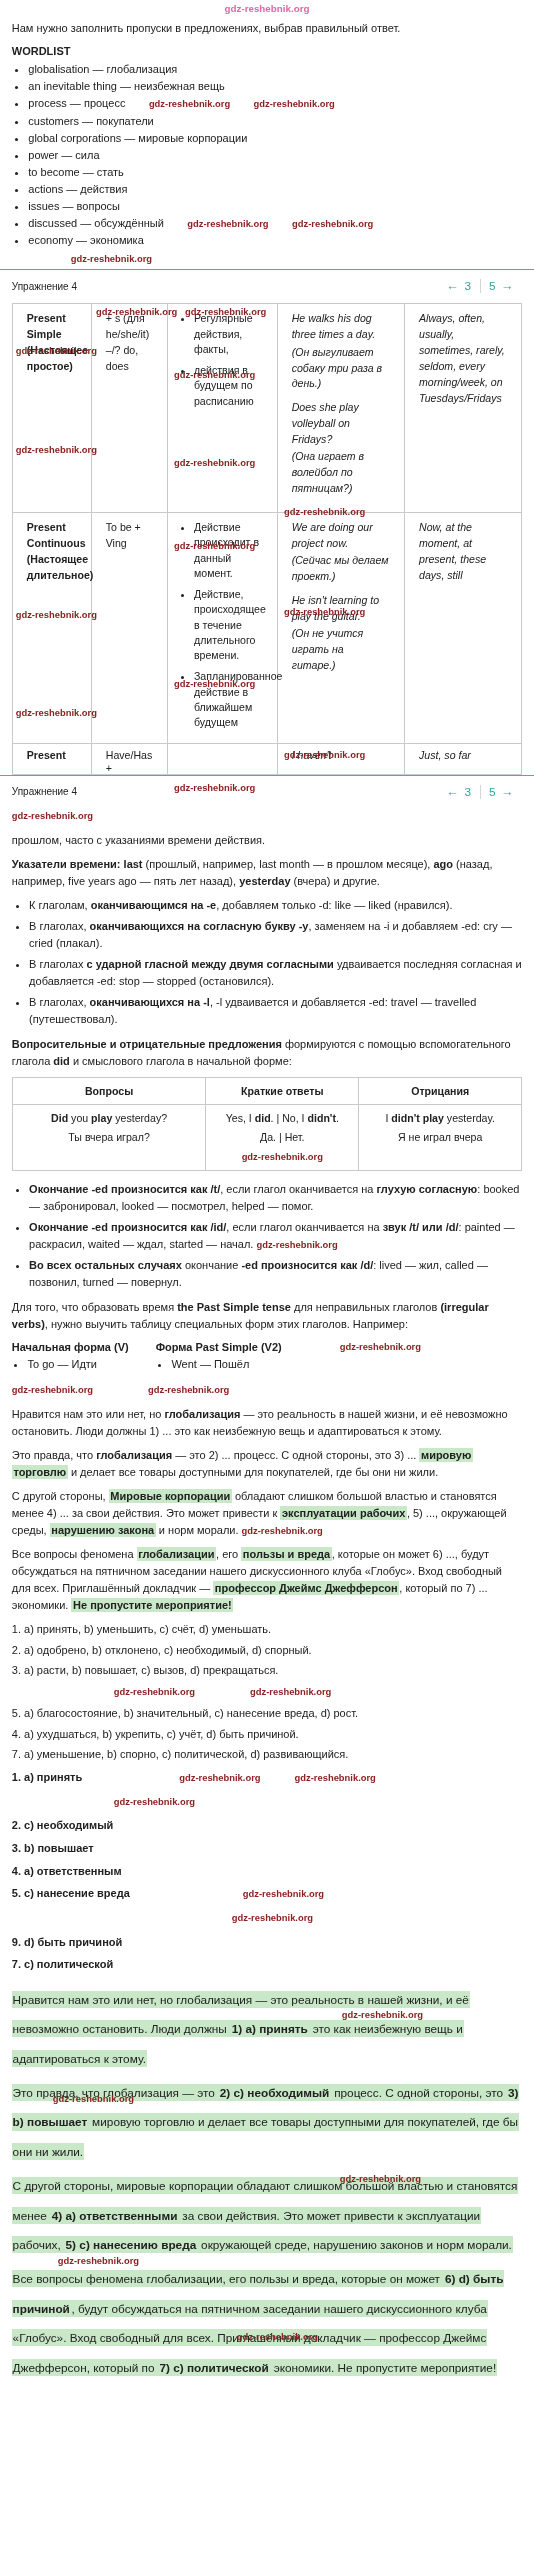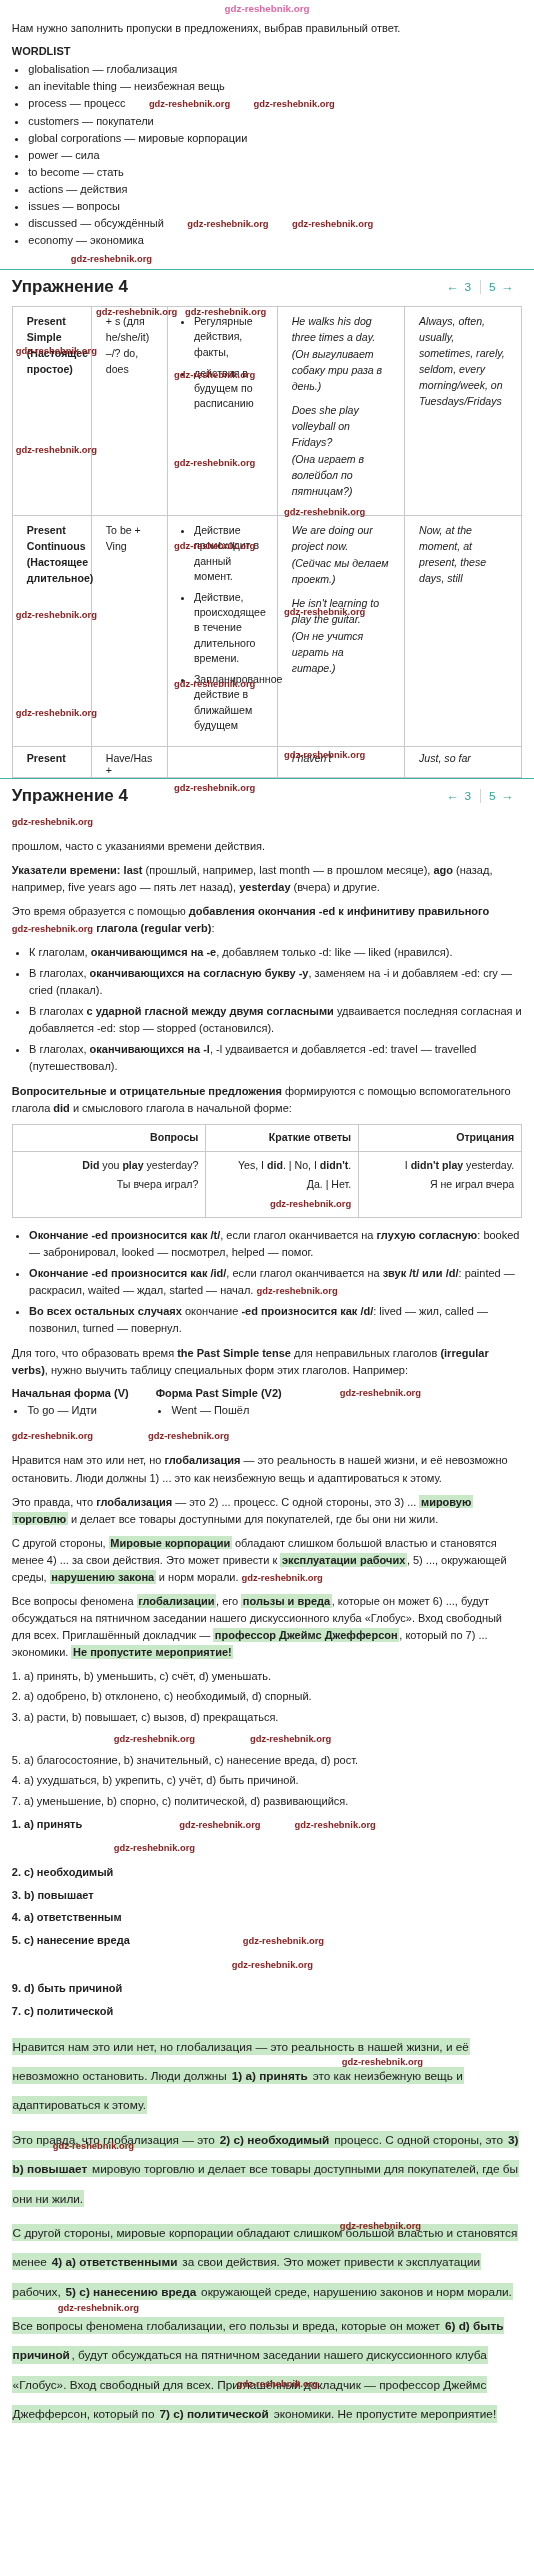--- a/index.html
+++ b/index.html
@@ -19,21 +19,21 @@
   
   .intro { position:relative; padding:1.6px 11.8px 1.6px; font-size:11px; }
   .task { margin:4.7px 0 7.9px; line-height:1.5; }
   .wl-title { font-weight:bold; margin:0 0 4.7px; }
   .wordlist { margin:0; padding-left:16.5px; }
   .wordlist li { line-height:1.55; }
 
   
   .card { border-top:1.6px solid #3fb5a9; position:relative; }
   .ex-header { display:flex; justify-content:space-between; align-items:center; padding:7px 11.8px 5.5px; }
-  .ex-title { font-size:17px; margin:0; font-weight:bold; }
+  .ex-title { font-size:10px; margin:0; font-weight:normal; }
   .ex-nav { display:flex; align-items:center; color:#2aa79b; font-size:11.8px; }
   .nav-btn { display:flex; align-items:center; gap:5.5px; color:#2aa79b; text-decoration:none; padding:1.6px 8.6px; cursor:pointer; }
   .nav-sep { width:0.8px; height:14px; background:#d5d5d5; }
   .arrow { font-size:12.6px; line-height:1; }
 
   
   .gram-table { border-collapse:collapse; margin:3.1px 11.8px 0; width:calc(100% - 23.6px); font-size:10.6px; table-layout:fixed; }
   .gram-table td { border:0.8px solid #c9c9c9; padding:7px 14px; vertical-align:top; line-height:1.5; }
   .tense { font-weight:bold; }
   .cell-list { margin:0; padding-left:11.8px; }
@@ -45,21 +45,21 @@
 
   
   .ex2-body { padding:0 11.8px 11px; font-size:11px; }
   .ex2-body p { margin:7px 0; line-height:1.55; }
   .ex2-body ul { margin:4.7px 0 7.9px; padding-left:17.3px; }
   .ex2-body li { line-height:1.55; margin-bottom:3.9px; }
   .b { font-weight:bold; }
   .hl { font-weight:bold; background:#c8e8c8; padding:0.8px 1.6px; -webkit-box-decoration-break:clone; box-decoration-break:clone; }
 
   .qa-table { border-collapse:collapse; width:100%; font-size:10.6px; margin:6.3px 0 9.4px; table-layout:fixed; }
-  .qa-table th, .qa-table td { border:0.8px solid #c9c9c9; padding:5.5px 7px; text-align:right; vertical-align:top; line-height:1.45; }
+  .qa-table th, .qa-table td { border:0.8px solid #c9c9c9; padding:5.5px 7px; text-align:center; vertical-align:top; line-height:1.45; }
   .qa-table p { margin:0 0 3.9px; line-height:1.45; }
 
   .forms { display:flex; gap:27px; margin:7.9px 0 3.1px; align-items:flex-start; }
   .forms-title { font-weight:bold; margin-bottom:3.1px; }
   .forms ul { margin:0; padding-left:15.7px; }
 
   .options p { margin:3.9px 0; line-height:1.5; }
   .answers p { margin:6.3px 0; font-weight:bold; line-height:1.5; }
 
   .solution { position:relative; margin-top:12.6px; font-size:11.8px; padding-bottom:31px; }
@@ -234,21 +234,20 @@
       </nav>
     </header>
 
     <div class="ex2-body">
       <div class="wm-row">
         <span class="wm-in">gdz-reshebnik.org</span>
       </div>
 
       <p>прошлом, часто с указаниями времени действия.</p>
       <p><span class="b">Указатели времени:</span><span> </span><span class="b">last</span><span> (прошлый, например, last month — в прошлом месяце), </span><span class="b">ago</span><span> (назад, например, five years ago — пять лет назад), </span><span class="b">yesterday</span><span> (вчера) и другие.</span></p>
-      <p><span>Это время образуется с помощью </span><span class="b">добавления окончания -ed к инфинитиву правильного </span><span class="wm-in">gdz-reshebnik.org</span><span> </span><span class="b">глагола (regular verb)</span><span>:</span></p>
 
       <ul>
         <li><span>К глаголам, </span><span class="b">оканчивающимся на -e</span><span>, добавляем только -d: like — liked (нравился).</span></li>
         <li><span>В глаголах, </span><span class="b">оканчивающихся на согласную букву -y</span><span>, заменяем на -i и добавляем -ed: cry — cried (плакал).</span></li>
         <li><span>В глаголах </span><span class="b">с ударной гласной между двумя согласными</span><span> удваивается последняя согласная и добавляется -ed: stop — stopped (остановился).</span></li>
         <li><span>В глаголах, </span><span class="b">оканчивающихся на -l</span><span>, -l удваивается и добавляется -ed: travel — travelled (путешествовал).</span></li>
       </ul>
 
       <p><span class="b">Вопросительные и отрицательные предложения</span><span> формируются с помощью вспомогательного глагола </span><span class="b">did</span><span> и смыслового глагола в начальной форме:</span></p>
 

